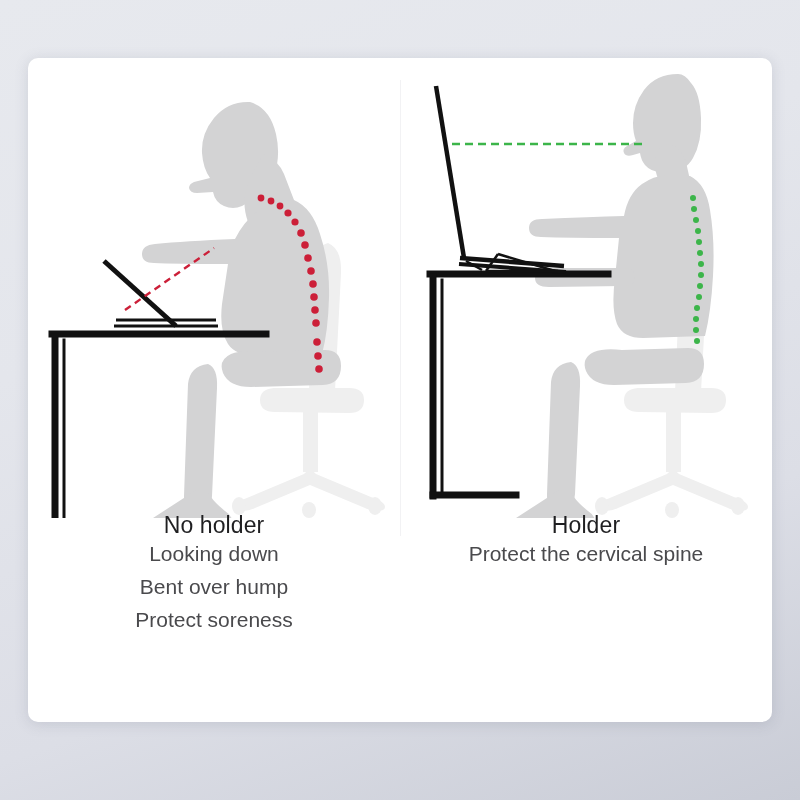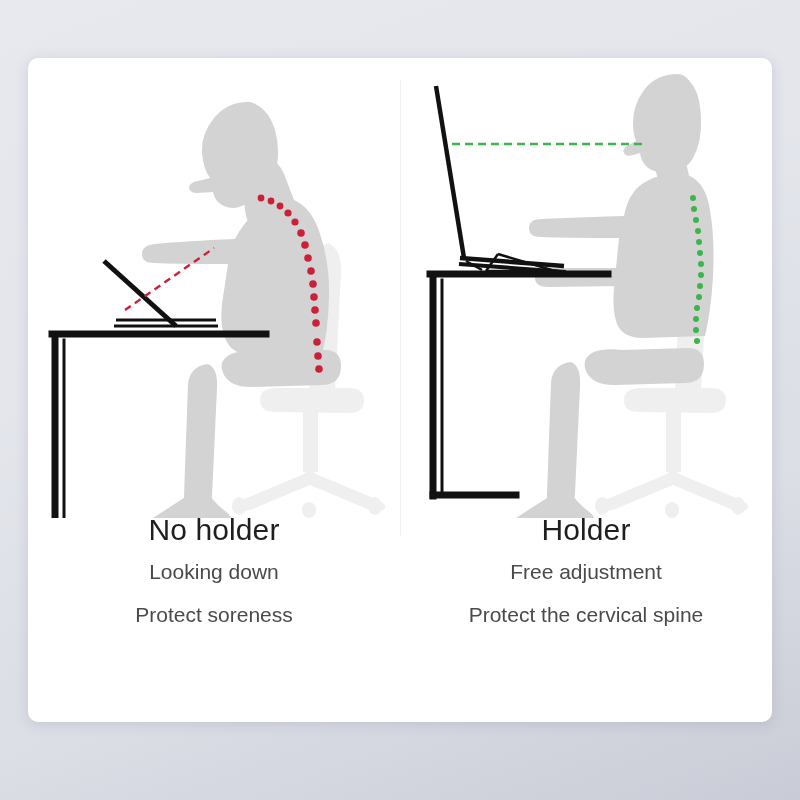--- a/index.html
+++ b/index.html
@@ -42,34 +42,33 @@
   }
   #panel-right .illus { left: 0; width: 372px; }
 
   .captions {
     position: absolute;
     left: 0; right: 0;
     top: 455px;
     text-align: center;
   }
   .heading {
-    font-size: 30px;
+    font-size: 23px;
     font-weight: 400;
     color: #1f1f21;
     letter-spacing: 0.1px;
     line-height: 1.1;
   }
   .bullets { }
   .bullet {
     font-size: 21px;
     font-weight: 400;
     color: #4a4a4d;
     line-height: 1.56;
     white-space: nowrap;
-    margin-top: 10px;
   }
 </style>
 </head>
 <body>
 
 <div id="stage">
 
   <div id="card">
 
     <div id="divider"></div>
@@ -189,20 +188,21 @@
           <circle cx="289" cy="284" r="3.8"></circle>
           <circle cx="290" cy="298" r="3.8"></circle>
           <circle cx="291" cy="311" r="3.8"></circle>
         </g>
       </svg>
 
       <div class="captions">
         <div class="heading">No holder</div>
         <div class="bullets">
           <div class="bullet">Looking down</div>
+          <div class="bullet">Bent over hump</div>
           <div class="bullet">Protect soreness</div>
         </div>
       </div>
     </div>
 
     <div class="panel" id="panel-right">
 
       <svg class="illus" viewBox="0 0 372 460">
 
         <g fill="#efefef">
@@ -319,20 +319,19 @@
           <circle cx="297" cy="250" r="3.0"></circle>
           <circle cx="296" cy="261" r="3.0"></circle>
           <circle cx="296" cy="272" r="3.0"></circle>
           <circle cx="297" cy="283" r="3.0"></circle>
         </g>
       </svg>
 
       <div class="captions">
         <div class="heading">Holder</div>
         <div class="bullets">
-          <div class="bullet">Free adjustment</div>
           <div class="bullet">Protect the cervical spine</div>
         </div>
       </div>
     </div>
 
   </div>
 </div>
 
 </body></html>

